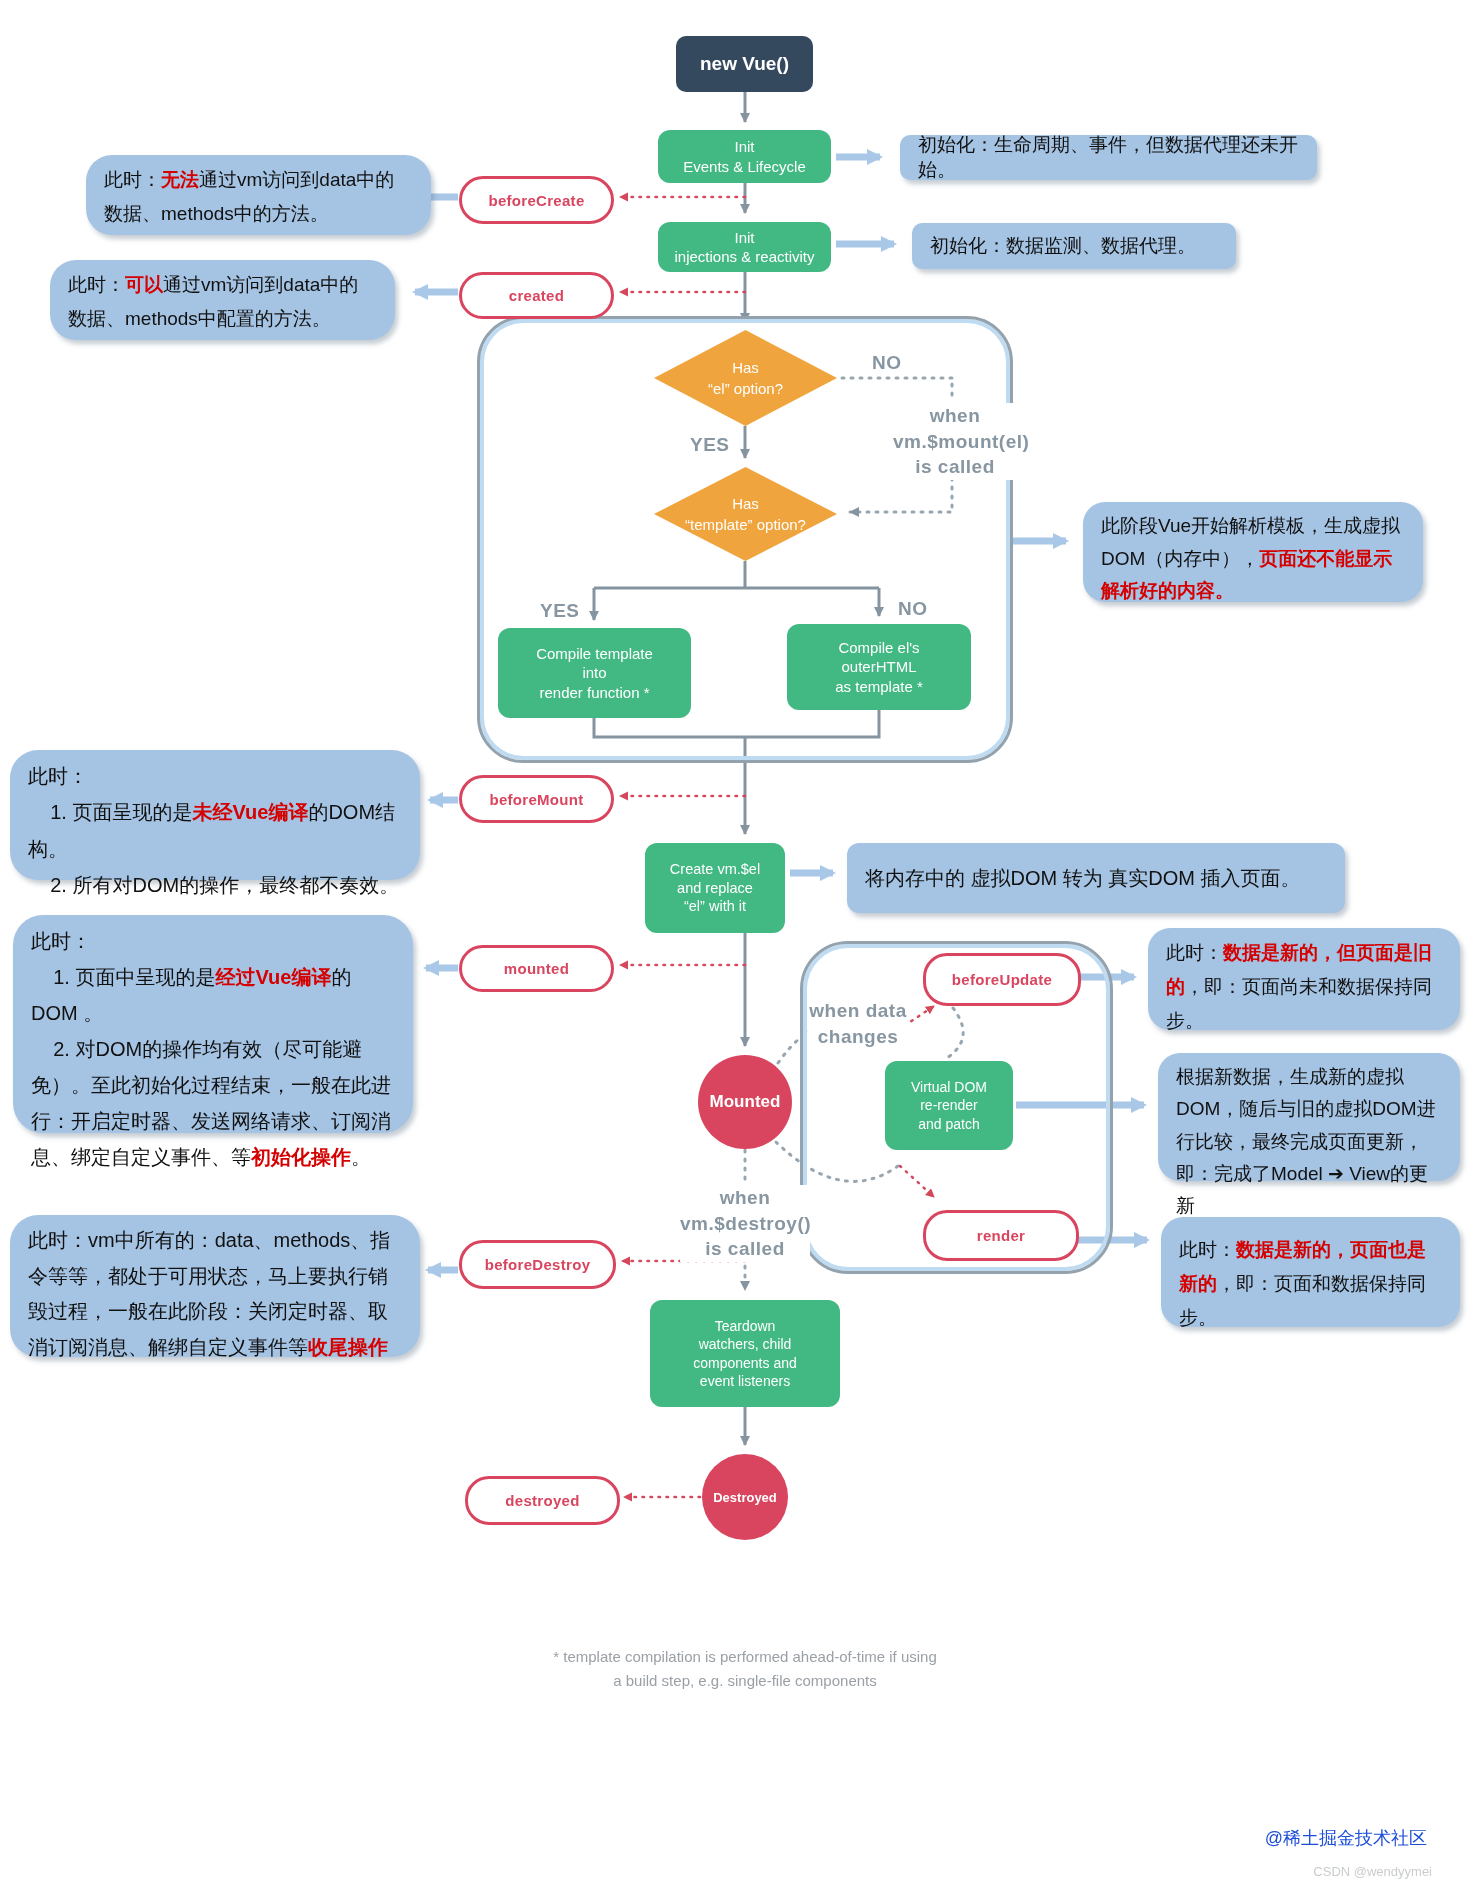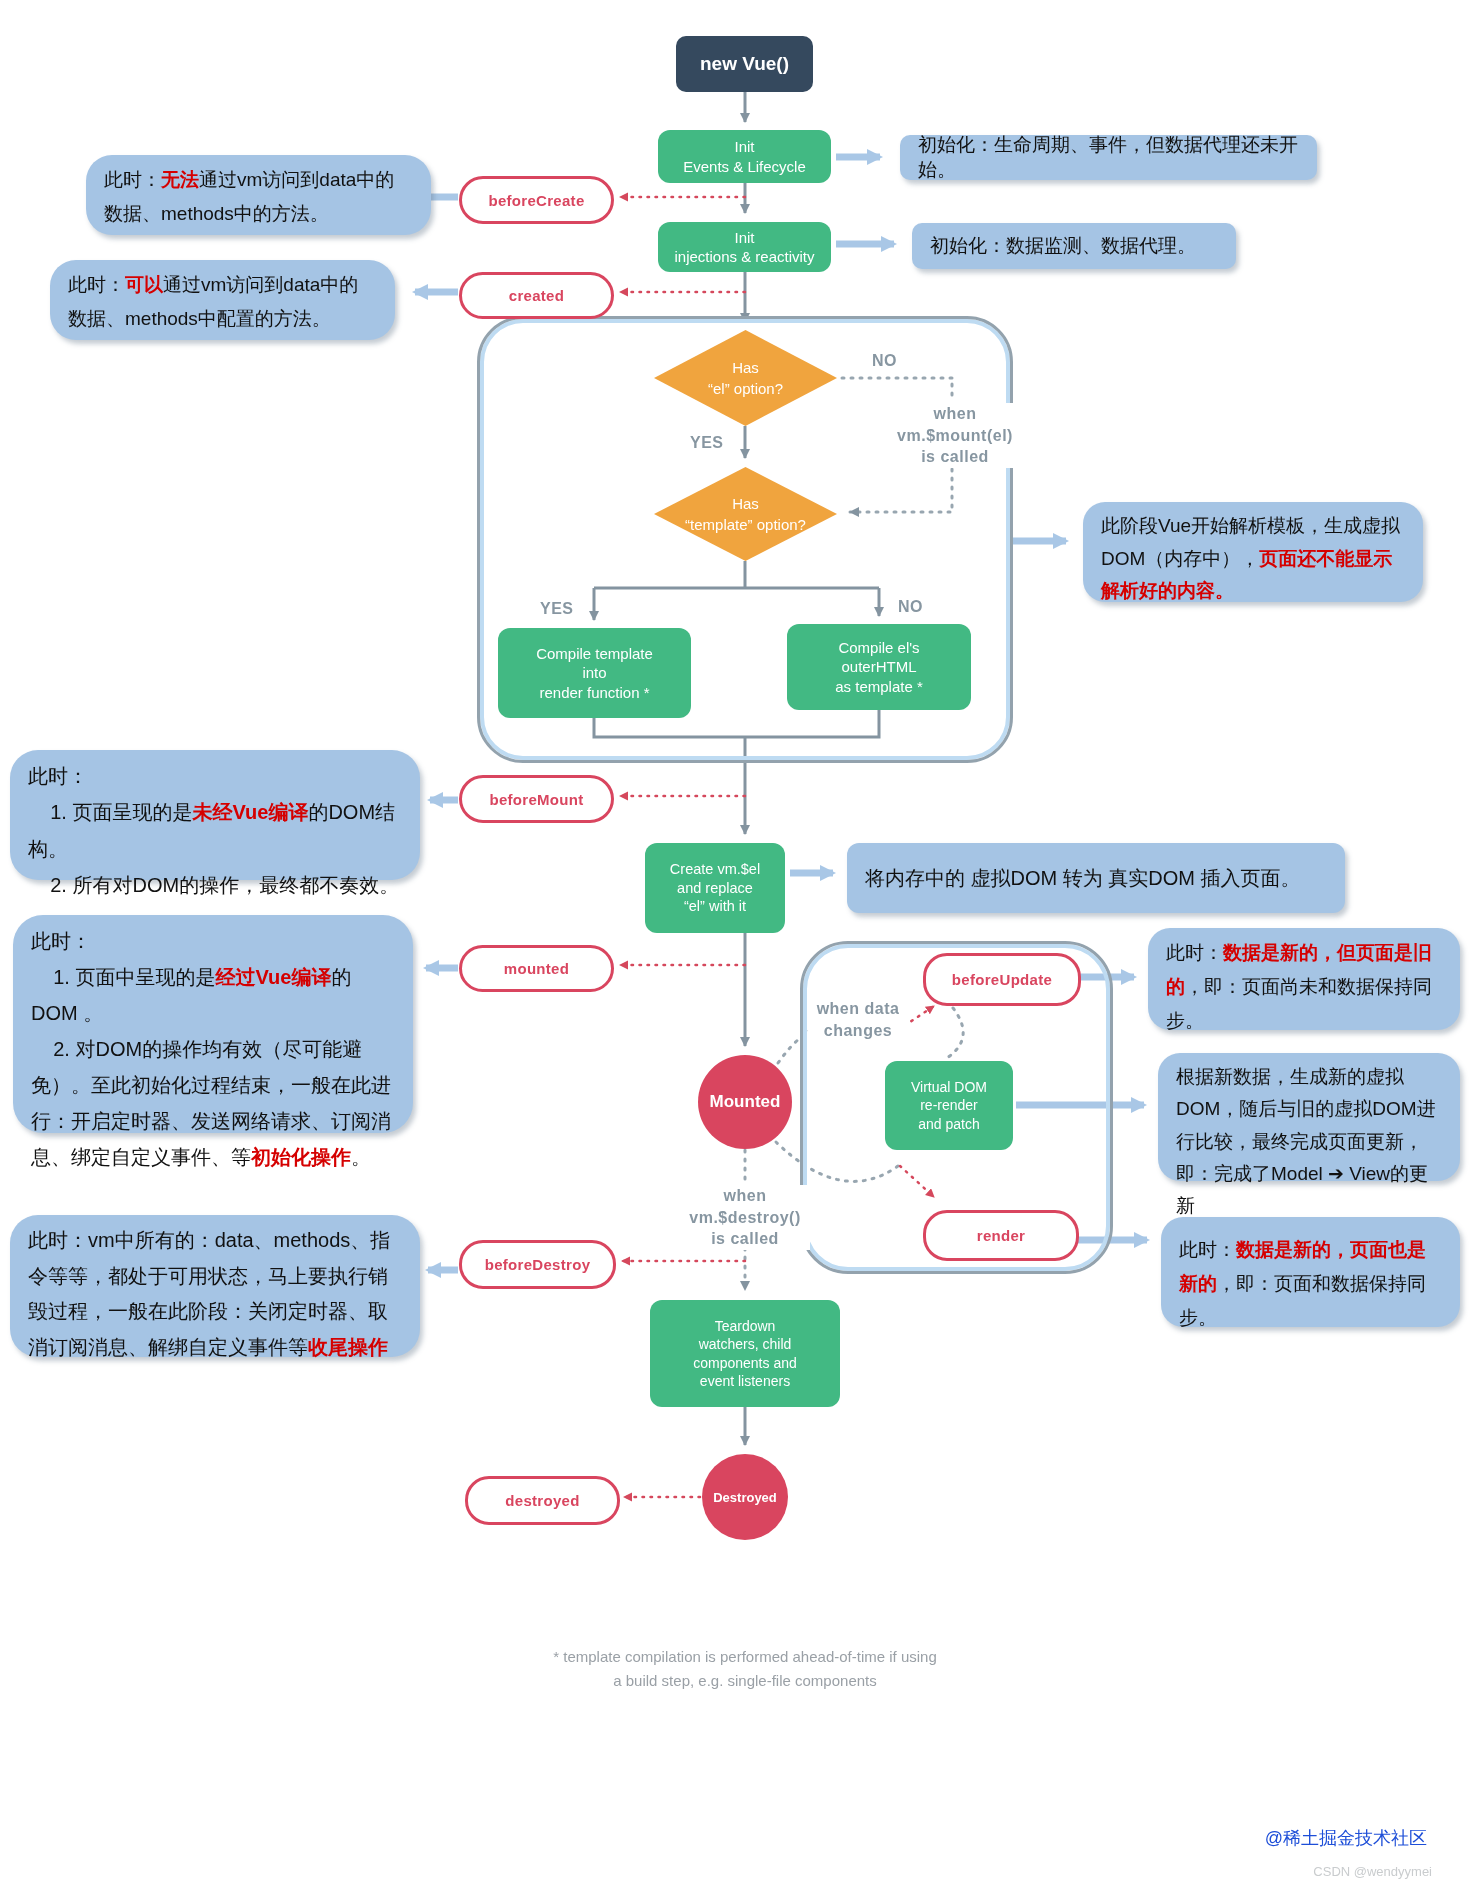--- a/index.html
+++ b/index.html
@@ -13,21 +13,21 @@
   .node{position:absolute;z-index:2;display:flex;align-items:center;justify-content:center;text-align:center;white-space:pre-line;border-radius:12px;color:#fff;font-size:15px;line-height:1.3;}
   .green{background:#42b983;}
   .navy{background:#35495e;font-weight:bold;font-size:19px;border-radius:10px;}
   .pill{position:absolute;z-index:2;display:flex;align-items:center;justify-content:center;background:#fff;border:3px solid #d9455f;border-radius:24px;color:#d9455f;font-weight:bold;font-size:15px;letter-spacing:.3px;}
   .diamond{position:absolute;z-index:2;background:#f0a43e;clip-path:polygon(50% 0,100% 50%,50% 100%,0 50%);display:flex;align-items:center;justify-content:center;color:#fff;text-align:center;white-space:pre-line;font-size:15px;line-height:1.4;}
   .circle{position:absolute;z-index:2;border-radius:50%;background:#d9455f;color:#fff;font-weight:bold;display:flex;align-items:center;justify-content:center;}
   .frame{position:absolute;z-index:1;border:3px solid #93a2ad;box-shadow:inset 0 0 0 4px #bedbf2;background:transparent;}
   .ann{position:absolute;z-index:2;background:#a5c4e4;border-radius:18px;padding:8px 18px;font-size:19px;line-height:1.78;color:#111;white-space:pre-wrap;box-shadow:3px 4px 5px rgba(90,110,130,.35);box-sizing:border-box;}
   .ann .hl{color:#d50000;font-weight:bold;}
   .ann.one{display:flex;align-items:center;padding-top:0;padding-bottom:0;line-height:1.3;}
-  .flow-label{position:absolute;z-index:3;color:#8796a1;font-weight:bold;font-size:16px;text-align:center;white-space:pre-line;letter-spacing:.5px;background:#fff;line-height:1.35;}
+  .flow-label{position:absolute;z-index:3;color:#8796a1;font-weight:bold;font-size:19px;text-align:center;white-space:pre-line;letter-spacing:.5px;background:#fff;line-height:1.35;}
   .footnote{position:absolute;z-index:2;text-align:center;color:#9aa0a6;font-size:15px;line-height:1.6;white-space:pre-line;}
   .wm{position:absolute;z-index:2;color:#1d4ed8;font-size:18px;}
   .wm2{position:absolute;z-index:2;color:#c9ccce;font-size:13px;}
 </style>
 </head>
 <body>
 
 <div id="stage">
 
   <svg id="wires" width="1469" height="1892" viewBox="0 0 1469 1892">

